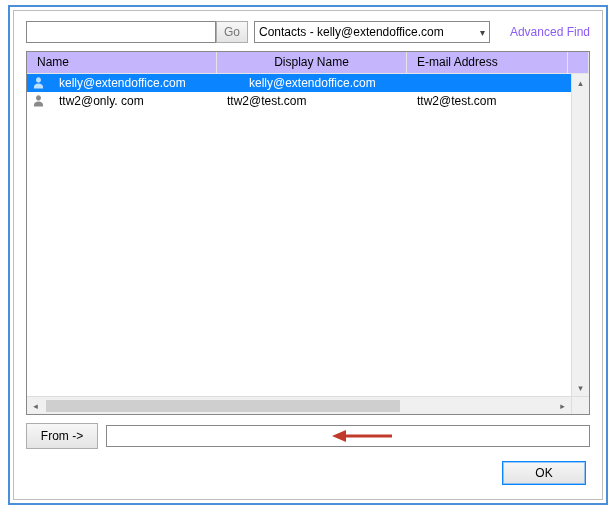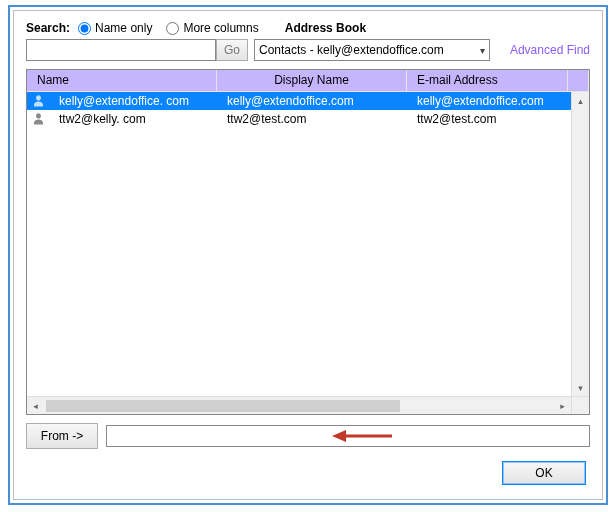--- a/index.html
+++ b/index.html
@@ -287,34 +287,20 @@
 </style>
 </head>
 <body>
 
 <div class="frame">
 <div class="dialog">
 
 
   <div class="content">
 
-    <div class="row1">
-      <span class="lbl-bold">Search:</span>
-      <span class="radio-group">
-        <label>
-          <input type="radio" name="srch" checked="" style="">
-          <span>Name only</span>
-        </label>
-        <label>
-          <input type="radio" name="srch" style="">
-          <span>More columns</span>
-        </label>
-      </span>
-      <span class="lbl-bold" style="margin-left:8px">Address Book</span>
-    </div>
 
     <div class="row2">
       <input class="search-box" type="text" value="" style="">
       <button class="go-btn">Go</button>
       <div class="ab-select">
         <span class="txt">Contacts - kelly@extendoffice.com</span>
         <span class="chev">▾</span>
       </div>
       <span class="adv-link">Advanced Find</span>
     </div>
@@ -329,33 +315,32 @@
       <div class="list-body">
         <div class="list-rows" id="list-rows">
               <div class="list-row selected">
                 <div class="cell icon-cell">
                   <span class="person-icon">
                     <svg viewBox="0 0 12 14">
                       <path fill="#8a8a8a" d="M6 6.5c1.6 0 2.9-1.4 2.9-3.1S7.6 0.3 6 0.3 3.1 1.7 3.1 3.4 4.4 6.5 6 6.5zM6 7.7c-2.9 0-5.3 1.8-5.3 4v1.7h10.6V11.7c0-2.2-2.4-4-5.3-4z"></path>
                     </svg>
                   </span>
                 </div>
-                <div class="cell c-name">kelly@extendoffice. com</div>
                 <div class="cell c-display">kelly@extendoffice.com</div>
                 <div class="cell c-email">kelly@extendoffice.com</div>
               </div>
               <div class="list-row">
                 <div class="cell icon-cell">
                   <span class="person-icon">
                     <svg viewBox="0 0 12 14">
                       <path fill="#8a8a8a" d="M6 6.5c1.6 0 2.9-1.4 2.9-3.1S7.6 0.3 6 0.3 3.1 1.7 3.1 3.4 4.4 6.5 6 6.5zM6 7.7c-2.9 0-5.3 1.8-5.3 4v1.7h10.6V11.7c0-2.2-2.4-4-5.3-4z"></path>
                     </svg>
                   </span>
                 </div>
-                <div class="cell c-name">ttw2@kelly. com</div>
+                <div class="cell c-name">ttw2@only. com</div>
                 <div class="cell c-display">ttw2@test.com</div>
                 <div class="cell c-email">ttw2@test.com</div>
               </div>
             </div>
         <div class="v-scroll">
           <div class="sb-btn">▴</div>
           <div class="sb-track"></div>
           <div class="sb-btn">▾</div>
         </div>
         <div class="h-scroll">

